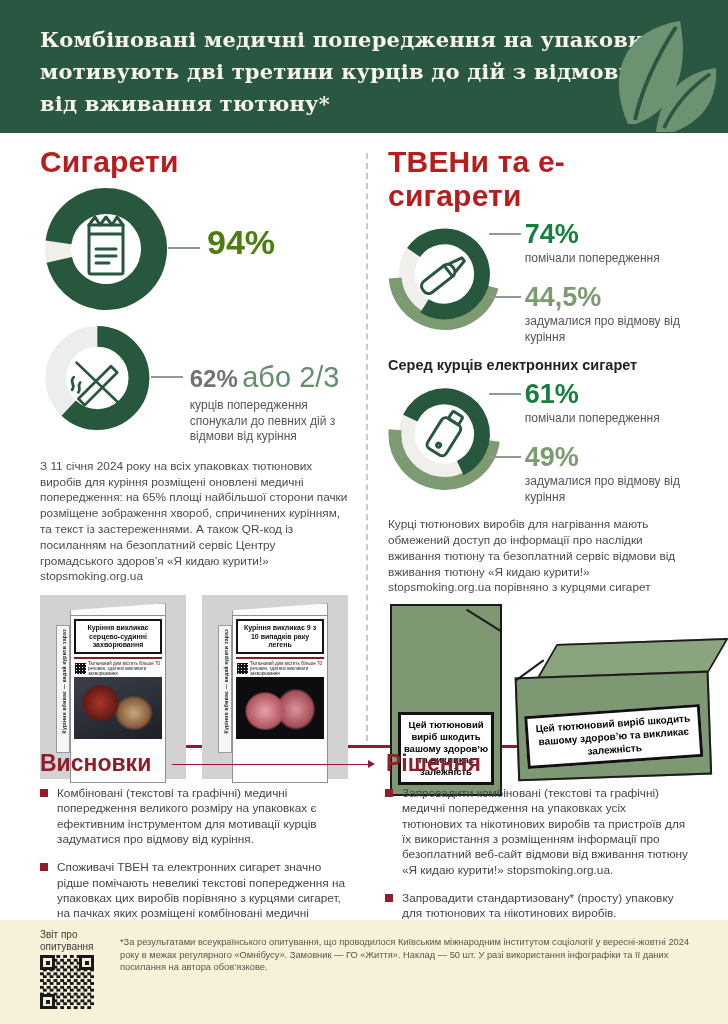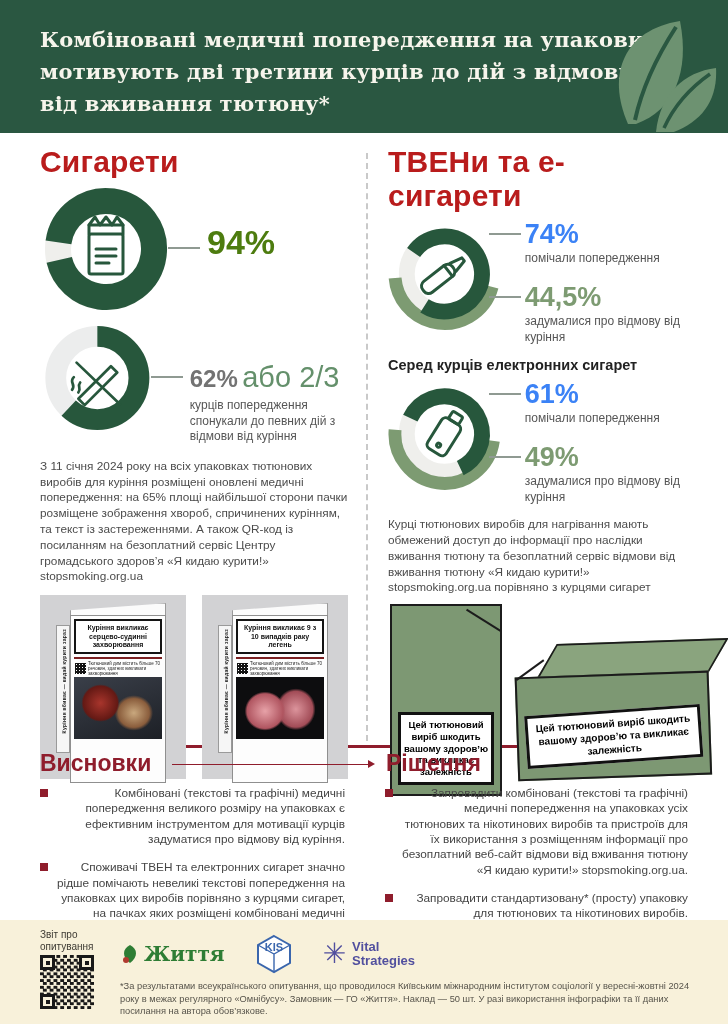--- a/index.html
+++ b/index.html
@@ -33,21 +33,21 @@
   .big-num2 { font-size:24px; font-weight:800; color:#737373; line-height:1; }
   .num-suffix { font-size:29px; font-weight:500; color:#64906b; }
   .caption { font-size:12px; line-height:1.3; color:#565656; margin-top:4px; max-width:175px; }
   
   .rstat-row { display:flex; align-items:flex-start; margin-top:4px; }
   .rstats { margin-left:24px; margin-top:4px; }
   .rstat { position:relative; }
   .rstat + .rstat { margin-top:18px; }
   .rstat::before { content:""; position:absolute; left:-36px; top:12px; width:32px; border-top:2px solid #8f9a92; }
   .rnum { font-size:27px; font-weight:800; line-height:1; }
-  .rnum.green { color:#3b82f6; } .rnum.sage { color:#7d9b72; }
+  .rnum.green { color:#15803d; } .rnum.sage { color:#7d9b72; }
   .rcap { font-size:12px; line-height:1.28; color:#565656; margin-top:3px; max-width:165px; }
   
   .packs-row { display:flex; gap:16px; margin-top:10px; }
   .pack-box { width:146px; height:184px; background:#d2d2d4; position:relative; flex:none; }
   .cigpack { position:absolute; left:30px; top:8px; width:96px; }
   .cig-lid { height:12px; background:#fbfbfb; border:1px solid #9a9a9a; border-bottom:none;
              clip-path:polygon(0 60%, 100% 0, 100% 100%, 0 100%); }
   .cig-front { background:#fdfdfd; border:1px solid #8f8f8f; padding-bottom:42px; }
   .warn-box { margin:3px; border:2px solid #141414; padding:3px 2px 2px;
               font-size:7px; font-weight:700; line-height:1.22; text-align:center; color:#111; background:#fff; }
@@ -90,21 +90,21 @@
             border:3px solid #111; padding:4px 4px; text-align:center;
             font-size:10px; font-weight:800; line-height:1.3; color:#000; transform:rotate(-2deg); }
   
   .red-rule { border-top:3.5px solid #8f1d2c; margin:0 40px; }
   .bottom-heads { position:relative; height:34px; margin-top:0; }
   .bh { position:absolute; top:2px; font-size:23px; font-weight:800; color:#8f1d2c; }
   .bh.left { left:40px; } .bh.right { left:386px; }
   .head-line { position:absolute; left:172px; width:196px; top:16px; border-top:1.5px solid #8f1d2c; }
   .head-arrow { position:absolute; left:368px; top:12px; width:0; height:0;
                 border-left:7px solid #8f1d2c; border-top:4.5px solid transparent; border-bottom:4.5px solid transparent; }
-  .bottom-cols { display:flex; padding:4px 40px 0; gap:40px;text-align:right; }
+  .bottom-cols { display:flex; padding:4px 40px 0; gap:40px; }
   .bcol-left { width:305px; flex:none; } .bcol-right { flex:1; }
   ul.blist { list-style:none; }
   ul.blist li { position:relative; padding-left:17px; font-size:11.8px; line-height:1.3; color:#454545; margin-bottom:13px; }
   ul.blist li::before { content:""; position:absolute; left:0; top:3px; width:8px; height:8px; background:#8f1d2c; }
   .sol-foot { font-size:9px; line-height:1.3; color:#6f6b61; margin-top:-5px; padding-left:17px; }
   
   .footer { position:absolute; left:0; right:0; bottom:0; height:104px; background:#f8f1da; padding:9px 28px 0 40px; }
   .footer-flex { display:flex; }
   .qr-block { width:62px; flex:none; }
   .qr-label { font-size:10px; line-height:1.15; color:#3d3a33; margin-bottom:3px; }
@@ -321,36 +321,18 @@
     <div class="footer-flex">
       <div class="qr-block">
         <div class="qr-label">Звіт про опитування</div>
         <div class="qr">
           <div class="finder f-tl"></div>
           <div class="finder f-tr"></div>
           <div class="finder f-bl"></div>
         </div>
       </div>
       <div class="footer-right">
-        <div class="logos">
-          <div class="logo-zh">
-            <svg width="20" height="22" viewBox="0 0 20 22">
-              <path d="M10 20 C2 14 2 6 10 2 C18 6 18 14 10 20 Z" fill="#2e7d34"></path>
-              <circle cx="6" cy="17" r="3" fill="#b03a2e"></circle>
-            </svg>
-            <span class="logo-zh-text">Життя</span>
-          </div>
-          <svg width="38" height="40" viewBox="0 0 38 40">
-            <polygon points="19,2 35,11 35,29 19,38 3,29 3,11" fill="#ffffff" stroke="#3a66ad" stroke-width="2"></polygon>
-            <path d="M3 11 L19 20 L35 11 M19 20 V38" fill="none" stroke="#3a66ad" stroke-width="1.4"></path>
-            <text x="19" y="17" text-anchor="middle" font-family="Liberation Sans, sans-serif" font-size="11" font-weight="bold" fill="#3a66ad">KIS</text>
-          </svg>
-          <div class="logo-vital">
-            <span class="vital-glyph">✳</span>
-            <div class="vital-text" style="width:66px">Vital Strategies</div>
-          </div>
-        </div>
         <div class="foot-note">*За результатами всеукраїнського опитування, що проводилося Київським міжнародним інститутом соціології у вересні-жовтні 2024 року в межах регулярного «Омнібусу». Замовник — ГО «Життя». Наклад — 50 шт. У разі використання інфографіки та її даних посилання на автора обов’язкове.</div>
       </div>
     </div>
   </div>
 
 </div>
 
 </body></html>

